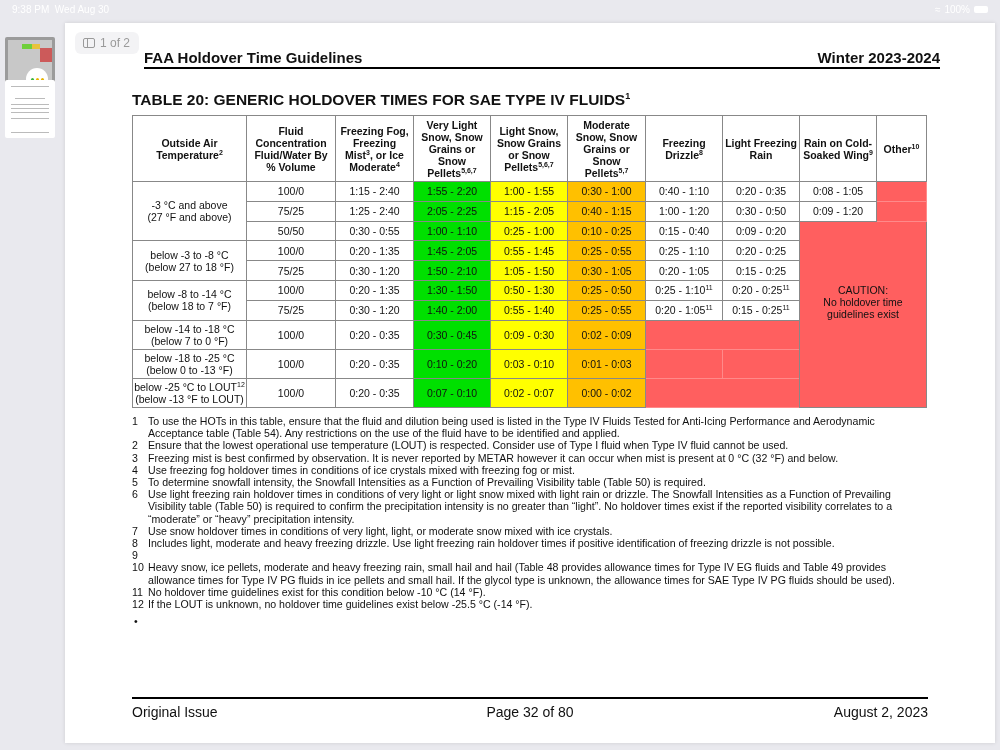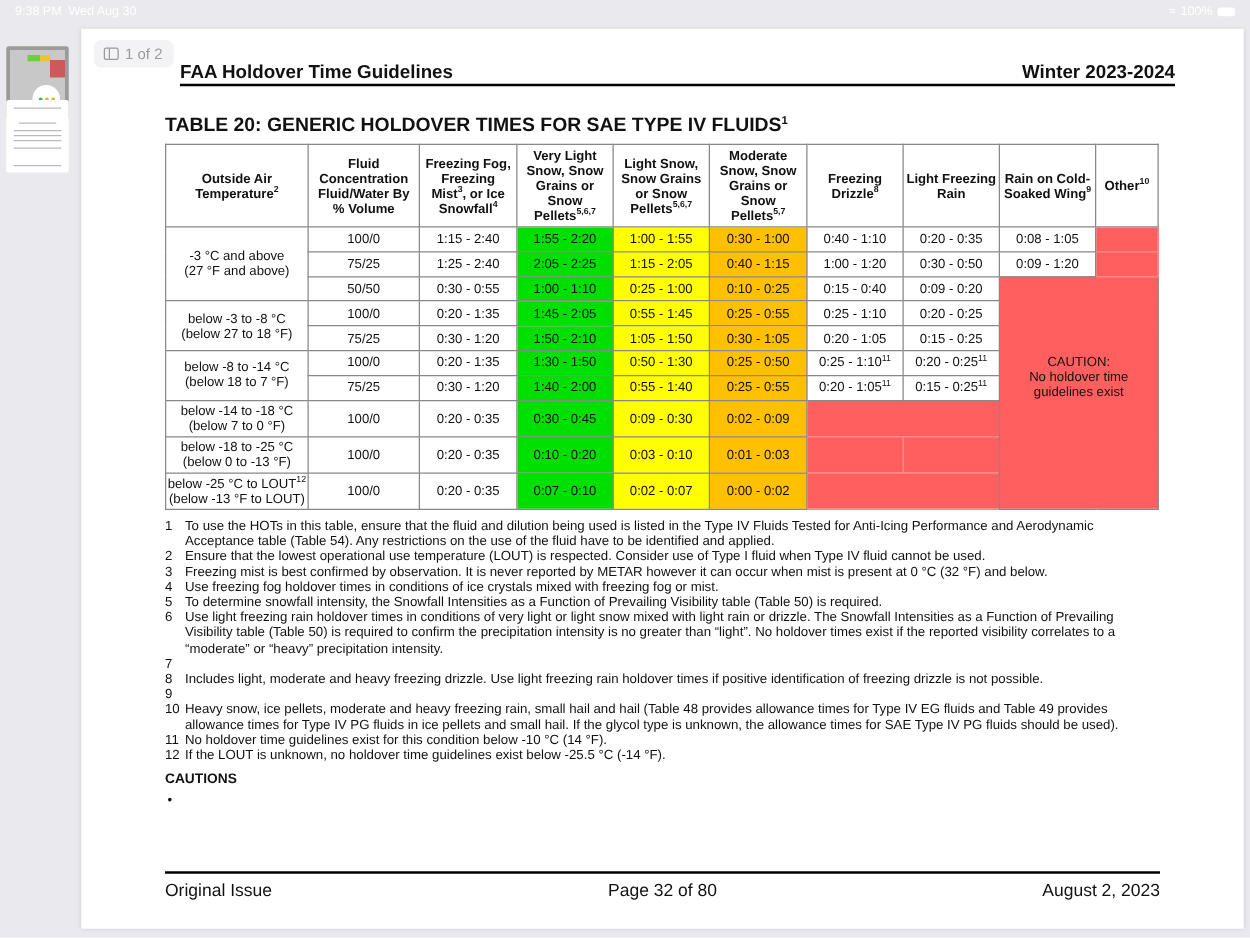--- a/index.html
+++ b/index.html
@@ -119,21 +119,21 @@
       <col style="width:78px">
       <col style="width:77px">
       <col style="width:77px">
       <col style="width:77px">
       <col style="width:50px">
   </colgroup>
   <tbody>
       <tr>
     <th><span>Outside Air Temperature</span><sup>2</sup></th>
     <th><span>Fluid Concentration Fluid/Water By % Volume</span></th>
-    <th><span>Freezing Fog, Freezing Mist</span><sup>3</sup><span>, or Ice Snowfall</span><sup>4</sup></th>
+    <th><span>Freezing Fog, Freezing Mist</span><sup>3</sup><span>, or Ice Moderate</span><sup>4</sup></th>
     <th><span>Very Light Snow, Snow Grains or Snow Pellets</span><sup>5,6,7</sup></th>
     <th><span>Light Snow, Snow Grains or Snow Pellets</span><sup>5,6,7</sup></th>
     <th><span>Moderate Snow, Snow Grains or Snow Pellets</span><sup>5,7</sup></th>
     <th><span>Freezing Drizzle</span><sup>8</sup></th>
     <th><span>Light Freezing Rain</span></th>
     <th><span>Rain on Cold-Soaked Wing</span><sup>9</sup></th>
     <th><span>Other</span><sup>10</sup></th>
   </tr>
 
   <tr>
@@ -267,41 +267,41 @@
   <div class="note">
       <span class="n">5</span>
       <span>To determine snowfall intensity, the Snowfall Intensities as a Function of Prevailing Visibility table (Table 50) is required.</span>
     </div>
   <div class="note">
       <span class="n">6</span>
       <span>Use light freezing rain holdover times in conditions of very light or light snow mixed with light rain or drizzle. The Snowfall Intensities as a Function of Prevailing Visibility table (Table 50) is required to confirm the precipitation intensity is no greater than “light”. No holdover times exist if the reported visibility correlates to a “moderate” or “heavy” precipitation intensity.</span>
     </div>
   <div class="note">
       <span class="n">7</span>
+      <span>Use snow holdover times in conditions of very light, light, or moderate snow mixed with ice crystals.</span>
     </div>
   <div class="note">
       <span class="n">8</span>
       <span>Includes light, moderate and heavy freezing drizzle. Use light freezing rain holdover times if positive identification of freezing drizzle is not possible.</span>
     </div>
   <div class="note">
       <span class="n">9</span>
     </div>
   <div class="note">
       <span class="n">10</span>
       <span>Heavy snow, ice pellets, moderate and heavy freezing rain, small hail and hail (Table 48 provides allowance times for Type IV EG fluids and Table 49 provides allowance times for Type IV PG fluids in ice pellets and small hail. If the glycol type is unknown, the allowance times for SAE Type IV PG fluids should be used).</span>
     </div>
   <div class="note">
       <span class="n">11</span>
       <span>No holdover time guidelines exist for this condition below -10 °C (14 °F).</span>
     </div>
   <div class="note">
       <span class="n">12</span>
       <span>If the LOUT is unknown, no holdover time guidelines exist below -25.5 °C (-14 °F).</span>
     </div>
-  <h4 class="cautions-h">CAUTIONS</h4>
   <div class="bullet">
       <span class="b">•</span>
     </div>
 </div>
 
 <div class="doc-footer">
   <span class="l">Original Issue</span>
   <span class="c">Page 32 of 80</span>
   <span class="r">August 2, 2023</span>
 </div>

